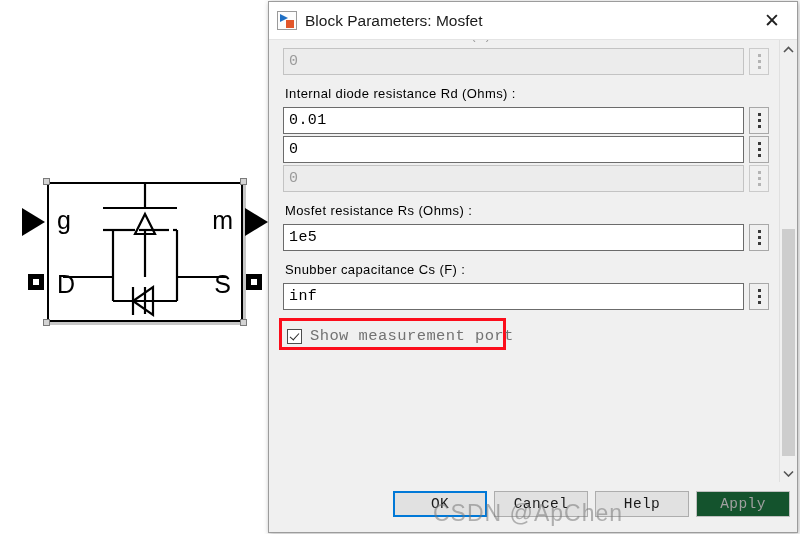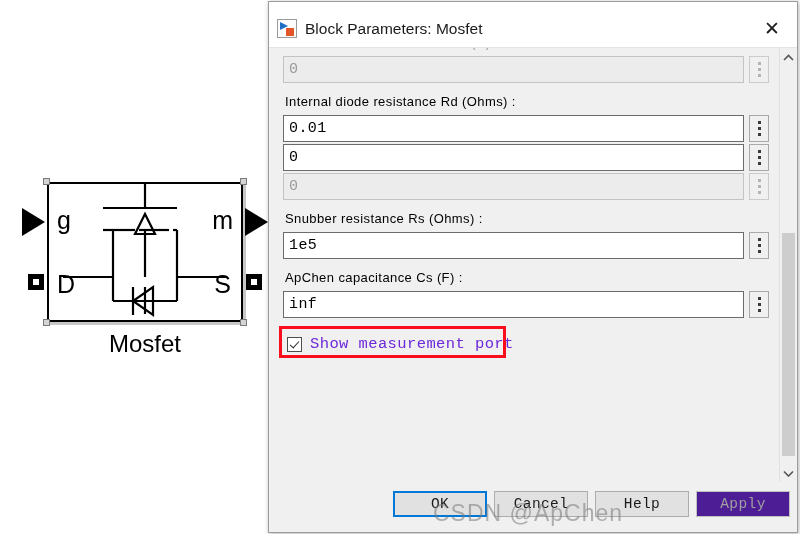--- a/index.html
+++ b/index.html
@@ -126,21 +126,21 @@
     display: flex;
     flex-direction: column;
   }
 
   #titlebar {
     height: 37px;
     flex: 0 0 37px;
     background: #ffffff;
     display: flex;
     align-items: center;
-    padding: 8px 4px 0 8px;
+    padding: 0 4px 0 8px;
     position: relative;
   }
   #title-icon {
     width: 20px; height: 19px;
     position: relative;
     margin-right: 8px;
     flex: 0 0 20px;
   }
   #title-text {
     font-family: "Liberation Sans", sans-serif;
@@ -278,21 +278,21 @@
     position: absolute;
     left: 4px; top: 1px;
     width: 4px; height: 8px;
     border: solid #2a2a2a;
     border-width: 0 1.6px 1.6px 0;
     transform: rotate(42deg);
   }
   #checkbox-label {
     font-family: "Liberation Mono", "DejaVu Sans Mono", monospace;
     font-size: 15.5px;
-    color: #6d28d9;
+    color: #737373;
     letter-spacing: 0.4px;
     white-space: nowrap;
   }
 
   
   #scrollbar {
     flex: 0 0 17px;
     width: 17px;
     background: #f0f0f0;
     border-left: 1px solid #e0e0e0;
@@ -350,21 +350,21 @@
     align-items: center;
     justify-content: center;
     cursor: pointer;
     text-align: center;
   }
   .dlg-btn.primary {
     border: 2px solid #0078d7;
     background: #e1e1e1;
   }
   .dlg-btn.disabled {
-    background: #4c1d95;
+    background: #14532d;
     border-color: #c0c0c0;
     color: #a0a0a0;
     cursor: default;
   }
 
   
   #watermark {
     position: absolute;
     left: 396px;
     top: 500px;
@@ -425,21 +425,20 @@
     <span class="port-arrow" id="port-m"></span>
     <span class="port-square" id="port-D"></span>
     <span class="port-square" id="port-S"></span>
 
     <span class="handle tl"></span>
     <span class="handle tr"></span>
     <span class="handle bl"></span>
     <span class="handle br"></span>
   </div>
 
-  <div id="block-caption">Mosfet</div>
 </div>
 
 <div id="dialog">
 
   <div id="titlebar">
     <span id="title-icon">
       <svg width="20" height="19" viewBox="0 0 20 19">
         <rect x="0.5" y="0.5" width="19" height="18" fill="#fdfdfd" stroke="#9a9a9a"></rect>
         <path d="M3 3 L11 7 L3 11 Z" fill="#1f6fc4"></path>
         <rect x="9" y="9" width="8" height="8" fill="#e2562a"></rect>
@@ -485,31 +484,31 @@
 
         <div class="field-row">
           <div class="text-field disabled">0</div>
           <div class="spinner disabled">
               <i></i>
               <i></i>
               <i></i>
             </div>
         </div>
 
-        <div class="param-label">Snubber resistance Rs (Ohms) :</div>
+        <div class="param-label">Mosfet resistance Rs (Ohms) :</div>
         <div class="field-row">
           <div class="text-field">1e5</div>
           <div class="spinner">
               <i></i>
               <i></i>
               <i></i>
             </div>
         </div>
 
-        <div class="param-label">ApChen capacitance Cs (F) :</div>
+        <div class="param-label">Snubber capacitance Cs (F) :</div>
         <div class="field-row">
           <div class="text-field">inf</div>
           <div class="spinner">
               <i></i>
               <i></i>
               <i></i>
             </div>
         </div>
 
         <div id="checkbox-zone">

